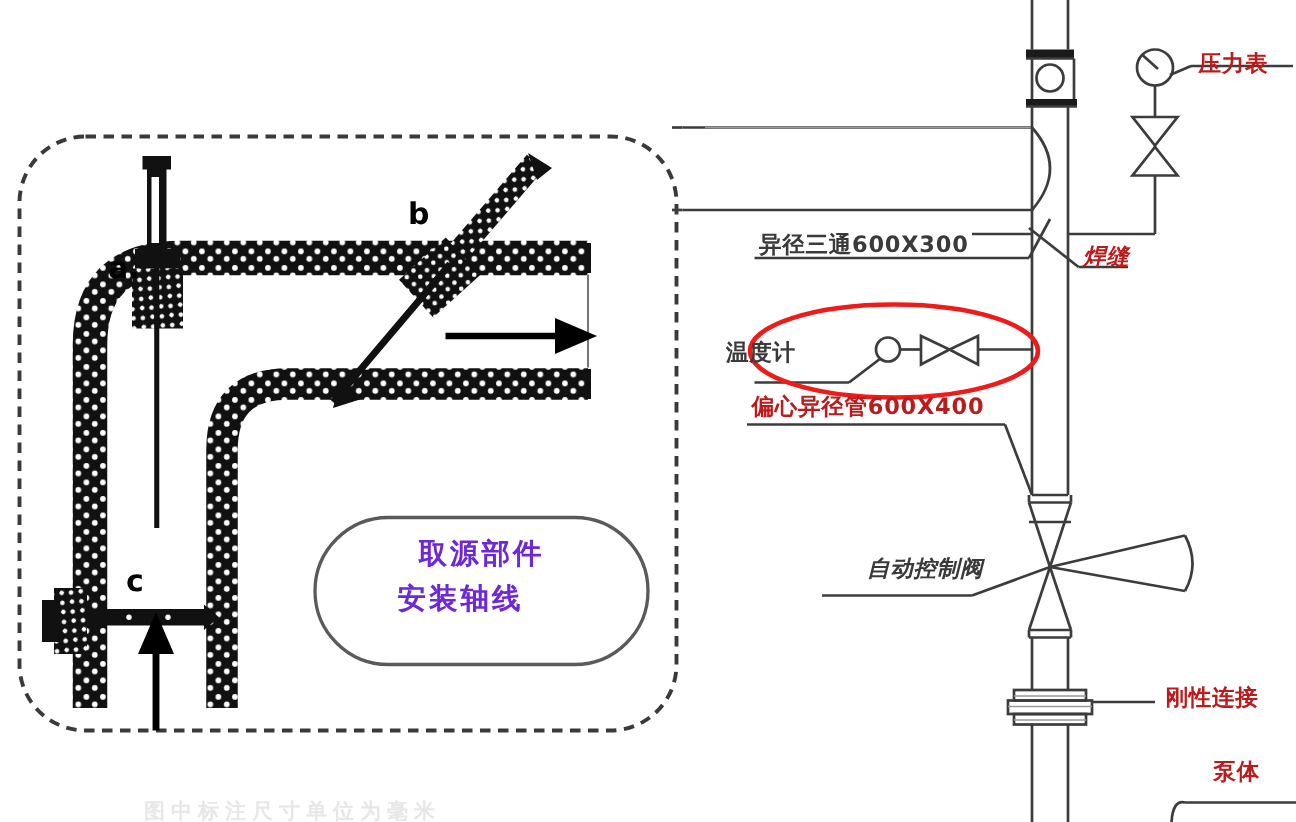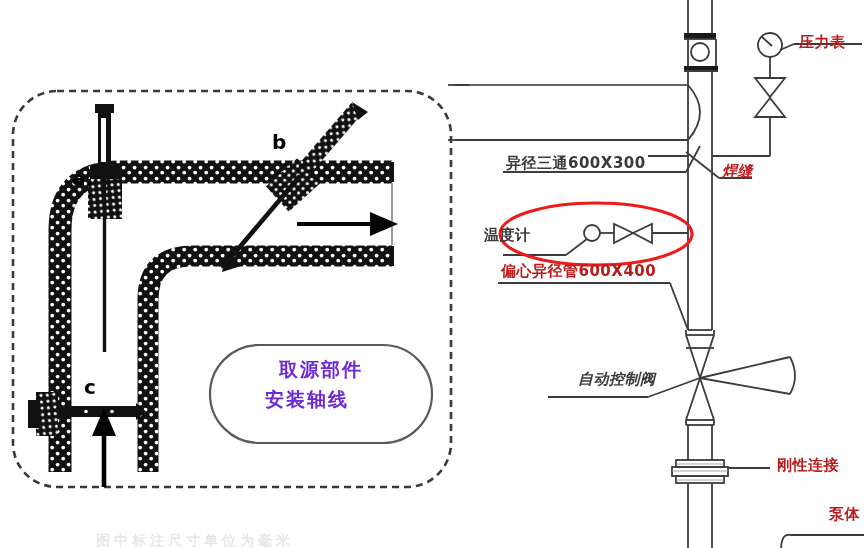--- a/index.html
+++ b/index.html
@@ -244,17 +244,17 @@
   <div class="lbl lbl-cn-dark" style="left:722px;top:162px;font-style:italic;">焊缝</div>
 
   <div class="lbl lbl-cn" style="left:484px;top:226px;">温度计</div>
 
   <div class="lbl lbl-cn-dark" style="left:501px;top:262px;">偏心异径管600X400</div>
 
   <div class="lbl lbl-cn" style="left:578px;top:370px;font-style:italic;">自动控制阀</div>
 
   <div class="lbl lbl-cn-dark" style="left:777px;top:456px;">刚性连接</div>
 
-  <div class="lbl lbl-cn-dark" style="left:809px;top:505px;margin-left:20px;">泵体</div>
+  <div class="lbl lbl-cn-dark" style="left:809px;top:505px;">泵体</div>
 
   <div class="lbl faint" style="left:96px;top:532px;">图中标注尺寸单位为毫米</div>
 
 </div>
 
 </body></html>

